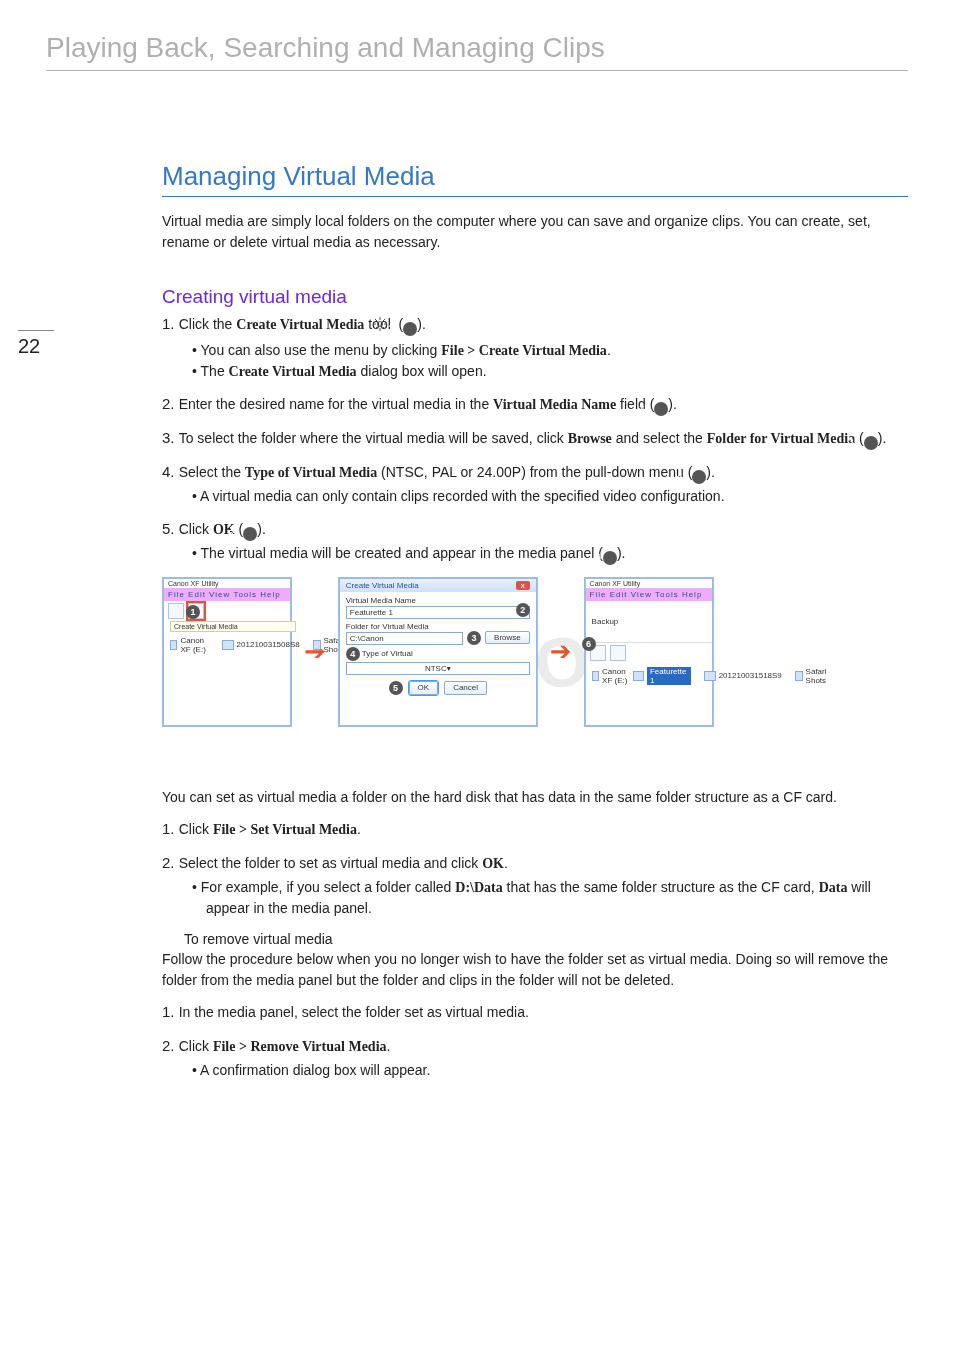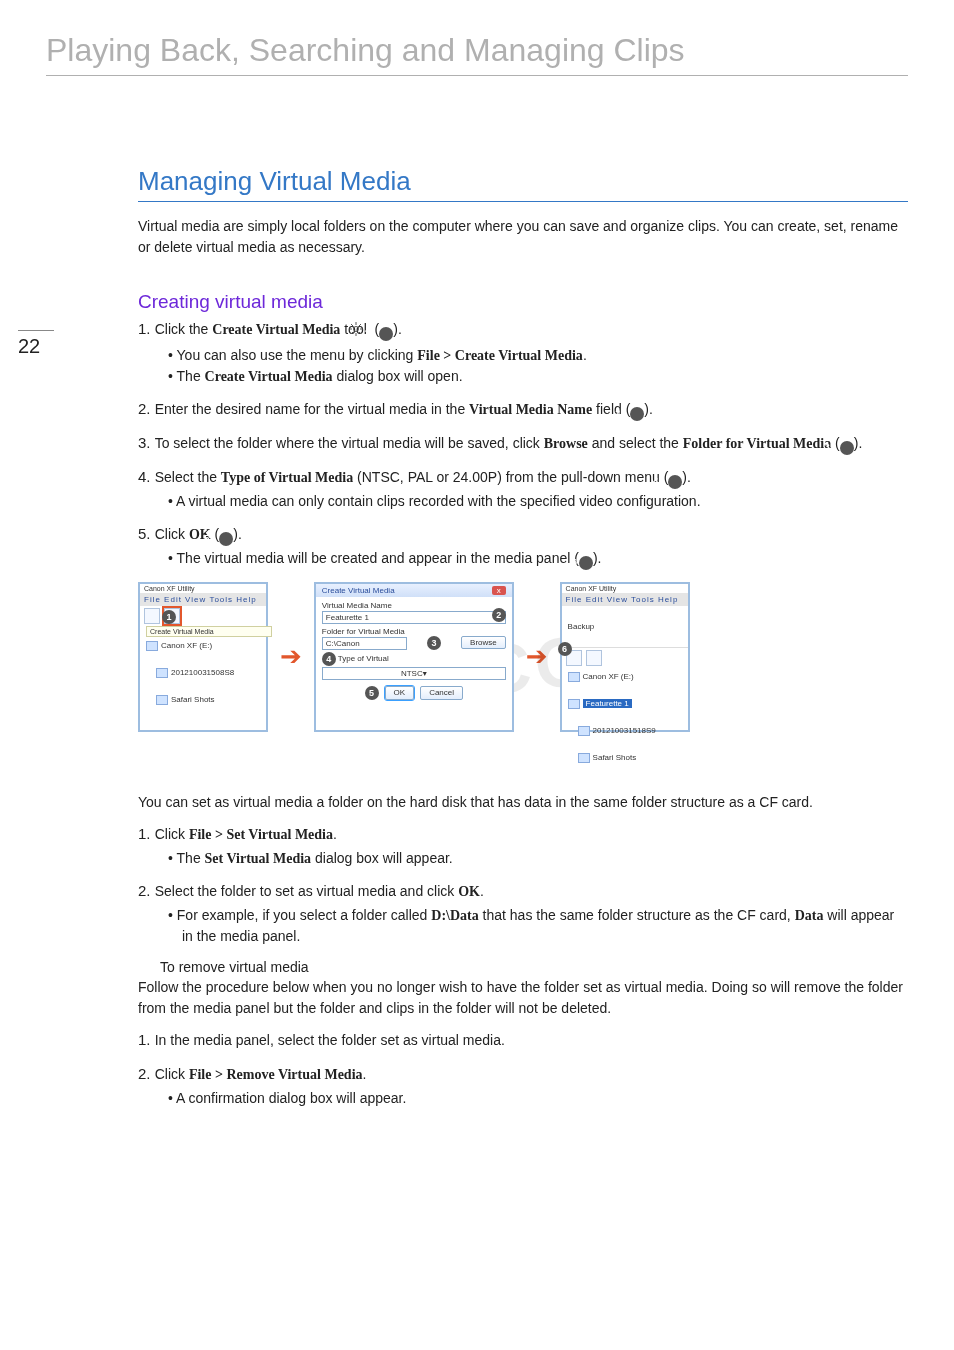--- a/index.html
+++ b/index.html
@@ -1,43 +1,43 @@
 <!DOCTYPE html>
 <html><head>
 <meta charset="utf-8">
 <style>
   html,body{margin:0;padding:0;background:#fff;font-family:Arial,Helvetica,sans-serif;color:#222}
   .page{width:954px;height:1350px;position:relative;box-sizing:border-box;padding:32px 46px 36px 46px}
-  .chapter-title{font-size:32px;color:#b0b0b0;font-weight:400;margin:0 0 6px 0}
+  .chapter-title{font-size:28px;color:#b0b0b0;font-weight:400;margin:0 0 6px 0}
   .hr-thin{border:none;border-top:1px solid #b0b0b0;margin:0 0 90px 0}
   .hr-h2{border:none;border-top:1.5px solid #3478c6;margin:4px 0 14px 0}
   .page-num{position:absolute;left:18px;top:330px;font-size:20px;color:#222;border-top:1px solid #888;padding-top:4px;width:36px;}
-  .content{margin-left:92px;margin-right:0}
+  .content{margin-left:116px;margin-right:0}
   h2{color:#3478c6;font-size:26px;font-weight:400;margin:0}
   h3{font-size:19px;color:#6d28d9;font-weight:400;margin:0 0 4px 0}
   .para{font-size:14px;line-height:1.48;color:#222;margin:0 0 34px 0}
   ol{list-style:none;padding:0;margin:0 0 12px 0;counter-reset:step}
   ol>li{counter-increment:step;font-size:14px;line-height:1.55;margin:0 0 10px 0;padding-left:22px;text-indent:-22px}
   ol>li::before{content:counter(step) ". ";font-size:15px}
   ul.bul{list-style:none;padding:0;margin:2px 0 0 8px}
   ul.bul>li{font-size:14px;line-height:1.5;padding-left:14px;text-indent:-14px}
   ul.bul>li::before{content:"• ";}
   .b{font-family:"Times New Roman",Times,serif;font-weight:700}
   .circ{display:inline-flex;align-items:center;justify-content:center;width:14px;height:14px;border-radius:50%;background:#555;color:#fff;font-size:9px;font-weight:700;vertical-align:-2px}
   .tool-icon{display:inline-block;vertical-align:-2px}
   .figrow{display:flex;align-items:center;gap:16px;margin:10px 0 60px 0}
   .arrow{color:#e2572c;font-size:26px;margin:0 -4px}
   
   .panel{border:2px solid #9dbde0;background:#fff;font-size:8px;color:#2a4d9b;box-sizing:border-box}
-  .panel .menubar{background:#e5e5e5;color:#2a4d9b;padding:2px 4px;letter-spacing:1px}
+  .panel .menubar{background:#f0abfc;color:#2a4d9b;padding:2px 4px;letter-spacing:1px}
   .panel1{width:130px;height:150px}
   .icobar{display:flex;gap:4px;padding:2px 4px}
   .ico{width:14px;height:14px;border:1px solid #b0c4de;background:#f4f8ff}
   .tip{background:#fffff0;border:1px solid #d0d0a0;padding:1px 3px;font-size:7px;color:#333;white-space:nowrap;position:relative;left:6px}
-  .tree{padding:4px 6px;display:flex;flex-direction:column;gap:17px}
+  .tree{padding:4px 6px;display:flex;flex-direction:row;gap:3px}
   .tree-item{display:flex;align-items:center;gap:3px;color:#333}
   .fico{width:10px;height:8px;background:#cfe3ff;border:1px solid #88aadd}
   .panel2{width:200px;height:150px;position:relative;padding:4px 6px}
   .panel2 .ttl{background:linear-gradient(#e8f0ff,#d0e0f8);margin:-4px -6px 4px -6px;padding:2px 6px;display:flex;justify-content:space-between}
   .xbtn{background:#d9544f;color:#fff;padding:0 5px;border-radius:2px;font-size:8px}
   .lbl{color:#333;font-size:8px;margin-top:3px}
   .inp{border:1px solid #88aacc;padding:1px 3px;font-size:8px;color:#333;background:#fff;margin-top:1px}
   .sel{border:1px solid #88aacc;padding:1px 3px;font-size:8px;color:#333;background:#fff;display:flex;justify-content:center;margin-top:1px}
   .btnrow{display:flex;gap:6px;justify-content:center;margin-top:6px}
   .btn{border:1px solid #88aacc;background:linear-gradient(#fff,#e4eefc);padding:1px 8px;font-size:8px;color:#333;border-radius:2px}
@@ -136,21 +136,21 @@
 
       <div class="panel panel2">
         <div class="ttl">
             <span>Create Virtual Media</span>
             <span class="xbtn">x</span>
           </div>
         <div class="lbl">Virtual Media Name</div>
         <span class="circ-abs" style="right:6px;top:24px">2</span>
         <div class="inp">Featurette 1</div>
         <div class="lbl">Folder for Virtual Media</div>
-        <div style="display:flex;gap:20px;align-items:center">
+        <div style="display:flex;gap:4px;align-items:center">
           <div class="inp" style="flex:1">C:\Canon</div>
           <span class="circ">3</span>
           <div class="btn">Browse</div>
         </div>
         <div style="display:flex;align-items:center;gap:2px;margin-top:2px">
           <span class="circ">4</span>
           <div class="lbl" style="margin:0">Type of Virtual</div>
         </div>
         <div class="sel">
             <span>NTSC</span>
@@ -191,23 +191,20 @@
               <span>Safari Shots</span>
             </div>
         </div>
       </div>
     </div>
 
     <p class="para" style="margin-bottom:10px">You can set as virtual media a folder on the hard disk that has data in the same folder structure as a CF card.</p>
     <ol>
       <li>
         <span>Click </span><span class="b">File &gt; Set Virtual Media</span>.
-        <ul class="bul">
-            <li><span>The </span><span class="b">Set Virtual Media</span><span> dialog box will appear.</span></li>
-          </ul>
       </li>
       <li>
         <span>Select the folder to set as virtual media and click </span><span class="b">OK</span>.
         <ul class="bul">
             <li><span>For example, if you select a folder called </span><span class="b">D:\Data</span><span> that has the same folder structure as the CF card, </span><span class="b">Data</span><span> will appear in the media panel.</span></li>
           </ul>
       </li>
     </ol>
 
     <div class="sub-h">To remove virtual media</div>

